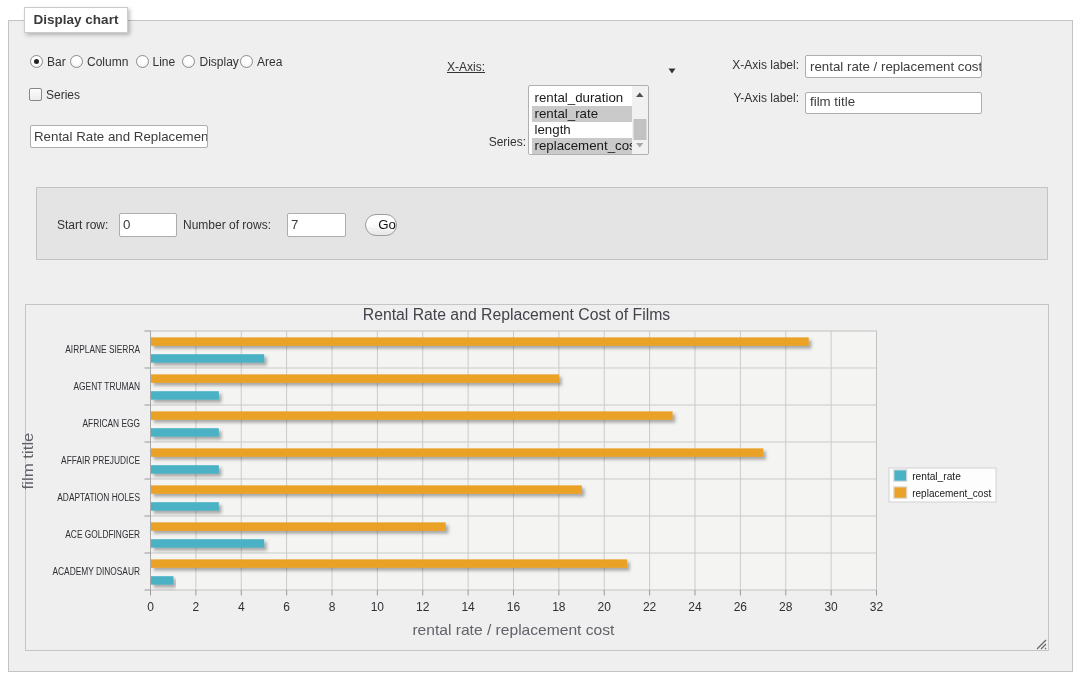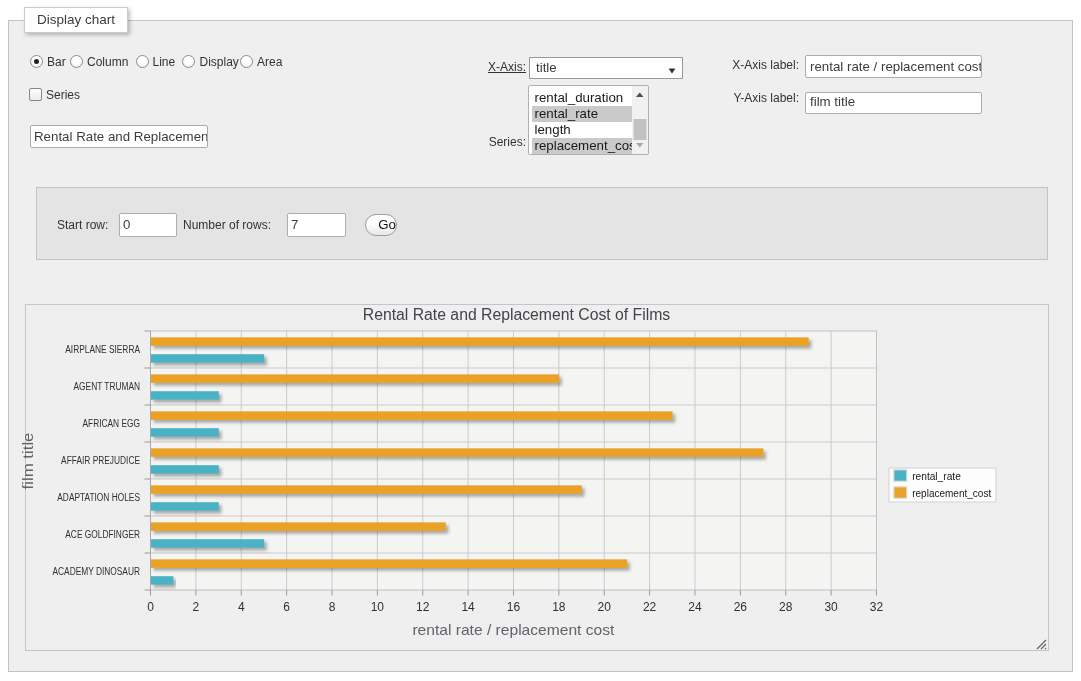--- a/index.html
+++ b/index.html
@@ -17,41 +17,40 @@
   .chk{position:absolute;width:13px;height:13px;border:1px solid #878787;border-radius:2px;
        background:linear-gradient(#fdfdfd,#ececec);}
 </style>
 </head>
 <body>
 <div class="page">
 
   <div class="abs" style="left:8px;top:20px;width:1065px;height:652px;background:#efefef;border:1px solid #c3c3c3;"></div>
 
   <div class="abs" style="left:24px;top:7px;width:104px;height:26px;background:#fff;border:1px solid #ccc;
-       box-shadow:2px 2px 4px rgba(0,0,0,0.25);font-size:13.5px;font-weight:normal;color:#3b3b3b;
+       box-shadow:2px 2px 4px rgba(0,0,0,0.25);font-size:13.5px;font-weight:bold;color:#3b3b3b;
        line-height:24px;text-align:center;">Display chart</div>
 
   <div class="radio on" style="left:30px;top:55px;"></div>
     <div class="lbl" style="left:47px;top:55px;">Bar</div>
   <div class="radio" style="left:70px;top:55px;"></div>
     <div class="lbl" style="left:87px;top:55px;">Column</div>
   <div class="radio" style="left:135.5px;top:55px;"></div>
     <div class="lbl" style="left:152.5px;top:55px;">Line</div>
   <div class="radio" style="left:182px;top:55px;"></div>
     <div class="lbl" style="left:199.5px;top:55px;">Display</div>
   <div class="radio" style="left:239.5px;top:55px;"></div>
     <div class="lbl" style="left:257px;top:55px;text-align:center;">Area</div>
 
   <div class="chk" style="left:29px;top:88px;"></div>
     <div class="lbl" style="left:46px;top:88px;">Series</div>
 
   <div class="inp" style="left:30px;top:125px;width:178px;height:23px;line-height:21px;padding-left:3px;">Rental Rate and Replacement Cost of Films</div>
 
-  <div class="lbl" style="left:406px;top:60px;width:120px;text-align:right;text-decoration:underline;">X-Axis:</div>
-  <div class="inp" style="left:529px;top:57px;width:154px;height:22px;line-height:20px;padding-left:6px;border-color:#999;border-radius:0;">title</div>
+  <div class="lbl" style="left:406px;top:60px;width:120px;text-align:center;text-decoration:underline;">X-Axis:</div>
   <svg class="abs" style="left:668px;top:68px;" width="8" height="6">
       <path d="M0.5 0.5 L7.5 0.5 L4 5.5 Z" fill="#333"></path>
     </svg>
 
   <div class="lbl" style="left:406px;top:135px;width:120px;text-align:right;">Series:</div>
   <div class="abs" style="left:527.5px;top:84.5px;width:121px;height:70px;background:#fff;border:1px solid #b0b0b0;border-radius:2px;overflow:hidden;">
     <div style="position:absolute;left:3px;top:4px;width:127.5px;height:16px;font-size:13.3px;color:#1a1a1a;padding-left:3px;line-height:16px;">rental_duration</div>
     <div style="position:absolute;left:3px;top:20px;width:127.5px;height:16px;font-size:13.3px;color:#1a1a1a;padding-left:3px;line-height:16px;background:#cacaca;">rental_rate</div>
     <div style="position:absolute;left:3px;top:36px;width:127.5px;height:16px;font-size:13.3px;color:#1a1a1a;padding-left:3px;line-height:16px;">length</div>
     <div style="position:absolute;left:3px;top:52px;width:127.5px;height:16px;font-size:13.3px;color:#1a1a1a;padding-left:3px;line-height:16px;background:#cacaca;">replacement_cost</div>

